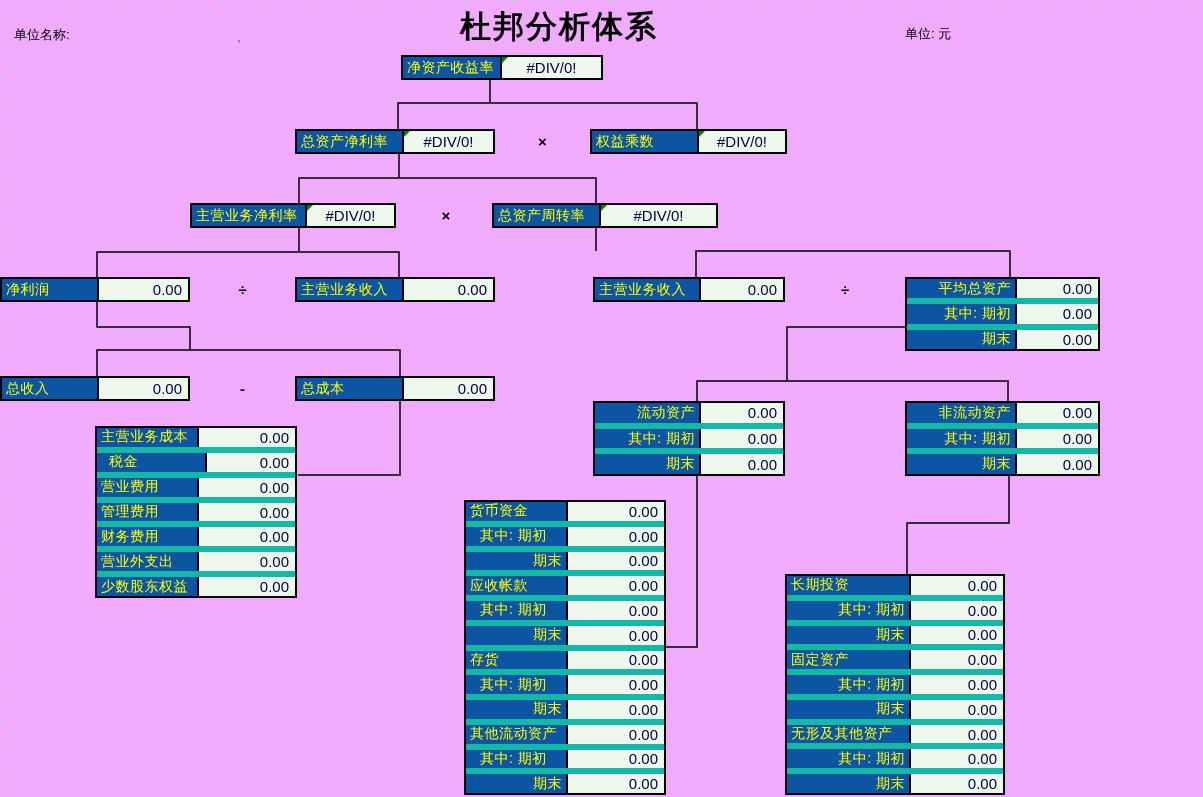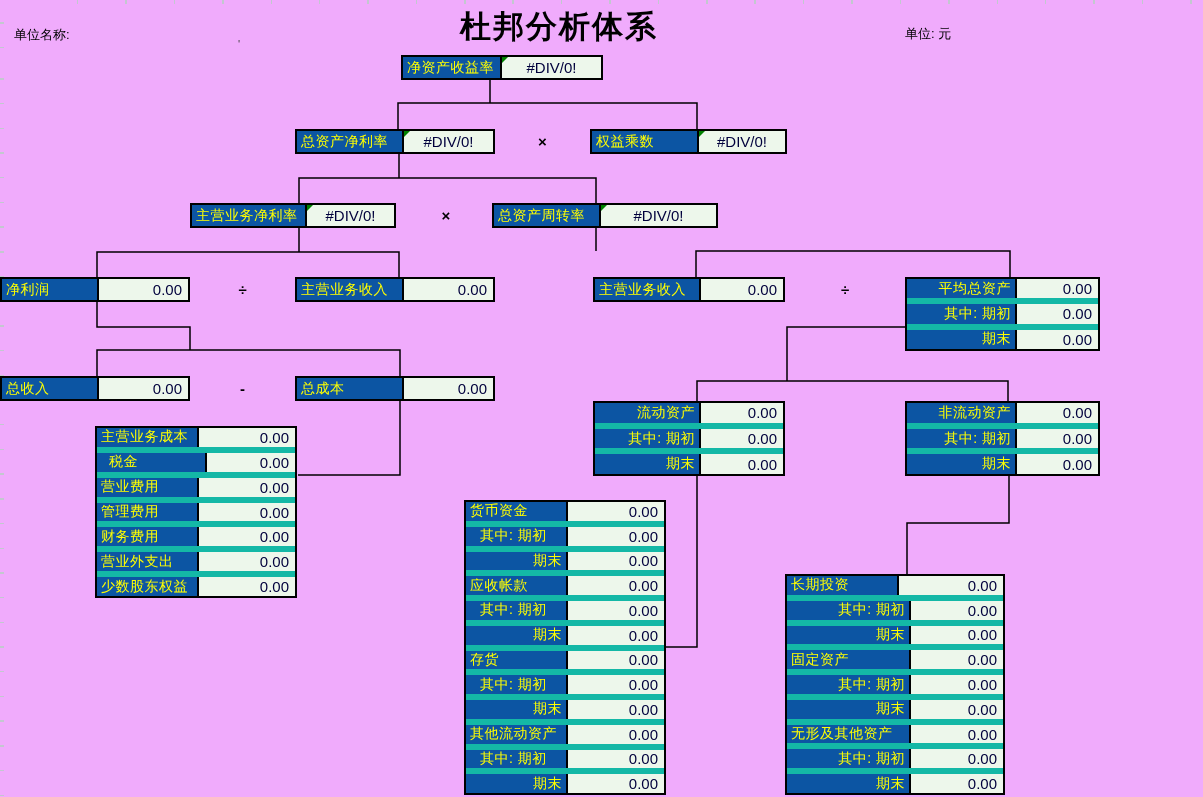--- a/index.html
+++ b/index.html
@@ -246,21 +246,21 @@
       <div class="val">0.00</div>
     </div>
     <div class="brow">
       <div class="lbl right" style="width:100px;">期末</div>
       <div class="val">0.00</div>
     </div>
   </div>
 
   <div class="block" style="left:785px;top:574px;width:220px;height:221px;">
     <div class="brow">
-      <div class="lbl" style="width:110px;">长期投资</div>
+      <div class="lbl" style="width:122px;">长期投资</div>
       <div class="val">0.00</div>
     </div>
     <div class="brow">
       <div class="lbl right" style="width:122px;">其中: 期初</div>
       <div class="val">0.00</div>
     </div>
     <div class="brow">
       <div class="lbl right" style="width:122px;">期末</div>
       <div class="val">0.00</div>
     </div>

